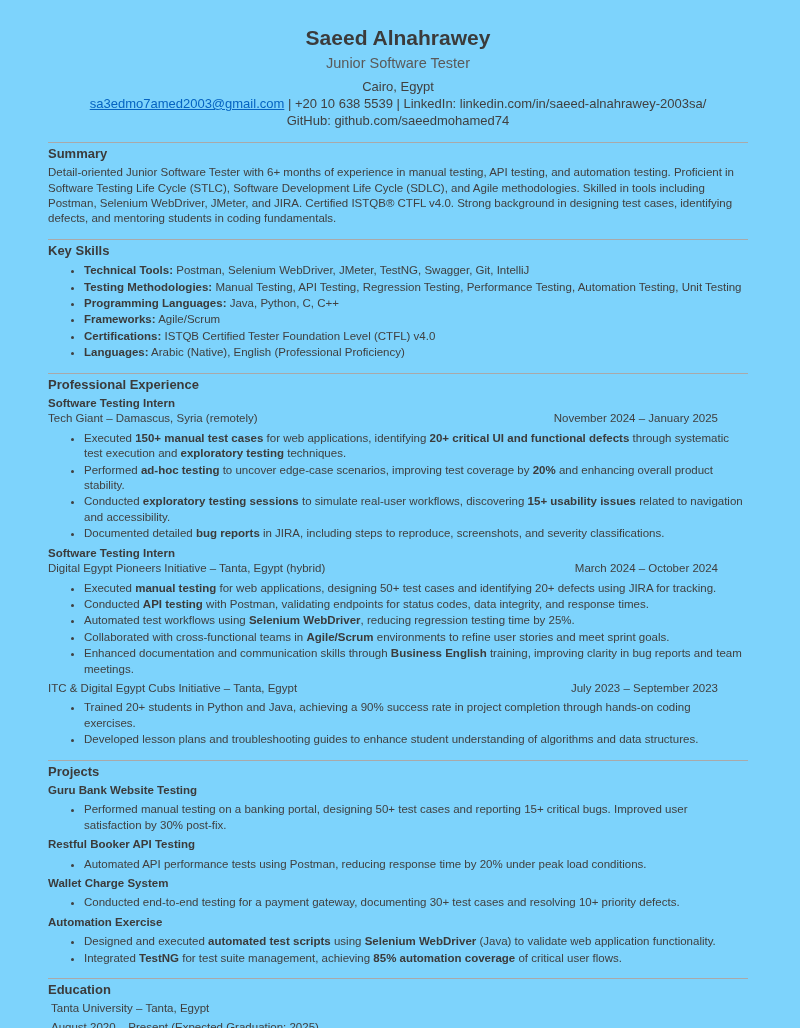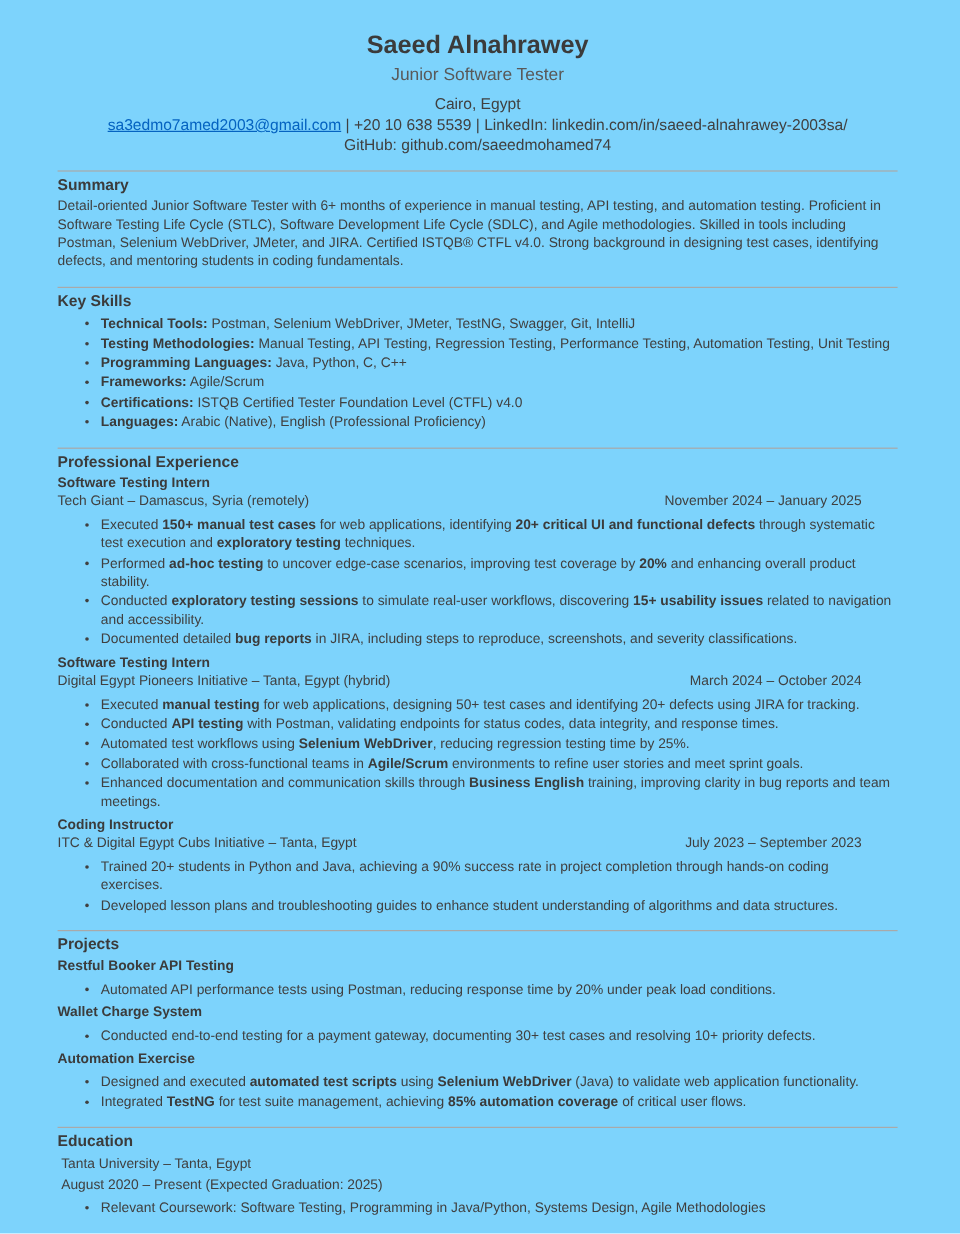--- a/index.html
+++ b/index.html
@@ -98,38 +98,44 @@
           <ul>
 
           <li>Executed <b>manual testing</b> for web applications, designing 50+ test cases and identifying 20+ defects using JIRA for tracking.</li>
             <li>Conducted <b>API testing</b> with Postman, validating endpoints for status codes, data integrity, and response times.</li>
             <li>Automated test workflows using <b>Selenium WebDriver</b>, reducing regression testing time by 25%.</li>
             <li>Collaborated with cross-functional teams in <b>Agile/Scrum</b> environments to refine user stories and meet sprint goals.</li>
             <li>Enhanced documentation and communication skills through <b>Business English</b> training, improving clarity in bug reports and team meetings.</li>
           </ul>
         </div>
         <div class="job">
-          <div class="job-role">Coding Instructor</div>
           <div class="job-line">
             <span>ITC &amp; Digital Egypt Cubs Initiative – Tanta, Egypt</span>
             <span class="dates">July 2023 – September 2023</span>
           </div>
           <ul>
 
           <li>Trained 20+ students in Python and Java, achieving a 90% success rate in project completion through hands-on coding exercises.</li>
             <li>Developed lesson plans and troubleshooting guides to enhance student understanding of algorithms and data structures.</li>
           </ul>
         </div>
       </div>
   </div>
 
   <div class="section">
     <h2>Projects</h2>
     <div>
 
+    <div class="project">
+          <div class="project-name">Guru Bank Website Testing</div>
+          <ul>
+
+          <li>Performed manual testing on a banking portal, designing 50+ test cases and reporting 15+ critical bugs. Improved user satisfaction by 30% post-fix.</li>
+          </ul>
+        </div>
         <div class="project">
           <div class="project-name">Restful Booker API Testing</div>
           <ul>
 
           <li>Automated API performance tests using Postman, reducing response time by 20% under peak load conditions.</li>
           </ul>
         </div>
         <div class="project">
           <div class="project-name">Wallet Charge System</div>
           <ul>

